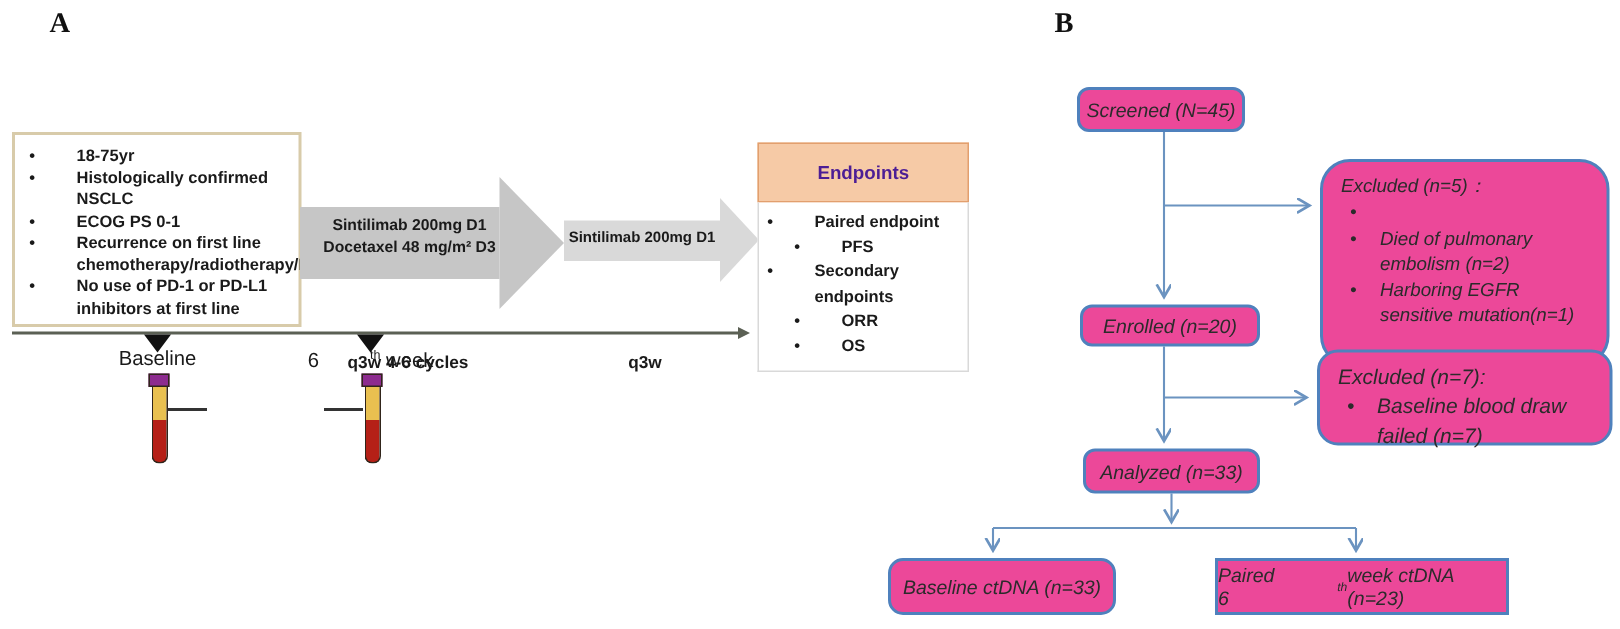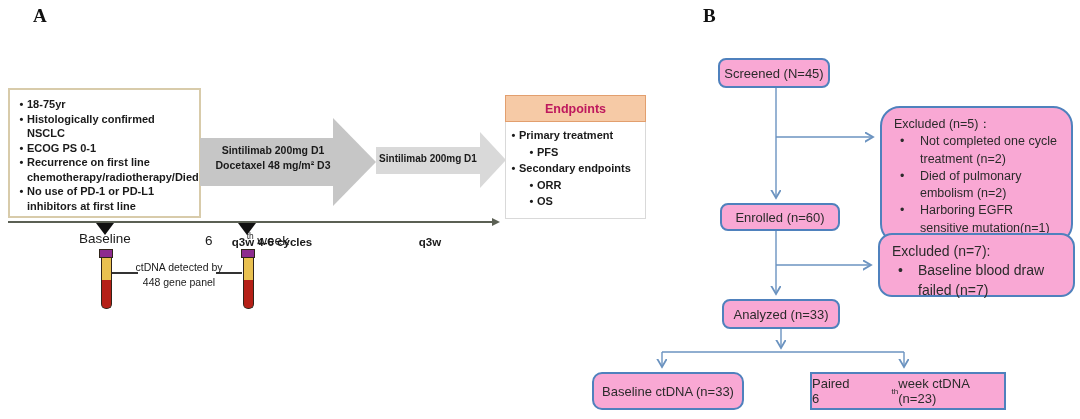--- a/index.html
+++ b/index.html
@@ -19,43 +19,43 @@
   .panel-label{font-family:"Liberation Serif",serif;font-weight:bold;font-size:19px;color:#111;}
 
   
   .elig-box{
     left:8px;top:88px;width:193px;height:130px;background:#fff;
     border:2px solid var(--tan-border);padding:7px 4px 4px 6px;
     font-size:11px;font-weight:bold;line-height:1.32;
   }
   .b-item{display:flex;}
   .b-item .blt{width:11px;flex:0 0 11px;text-align:center;}
-  .b-item .txt{flex:1;}
+  .b-item .txt{flex:1;margin-left:24px;}
 
   .arrow-body{background:var(--arrow-dark);}
   .arrow1-body{left:200px;top:138px;width:133px;height:48px;}
   .arrow1-head{left:333px;top:118px;width:0;height:0;
     border-top:44px solid transparent;border-bottom:44px solid transparent;
     border-left:43px solid var(--arrow-dark);}
   .arrow1-text{left:198px;top:143px;width:150px;text-align:center;
     font-size:10.5px;font-weight:bold;line-height:1.45;white-space:nowrap;}
   .arrow2-body{left:376px;top:147px;width:104px;height:27px;background:var(--arrow-light);}
   .arrow2-head{left:480px;top:132px;width:0;height:0;
     border-top:28px solid transparent;border-bottom:28px solid transparent;
     border-left:26px solid var(--arrow-light);}
   .arrow2-text{left:376px;top:153px;width:104px;text-align:center;
     font-size:10px;font-weight:bold;white-space:nowrap;}
   .sched{font-size:11.5px;font-weight:bold;text-align:center;margin-top:48px;}
   .sched1{left:200px;top:188px;width:144px;}
   .sched2{left:378px;top:188px;width:104px;}
 
   .ep-box{left:505px;top:95px;width:141px;}
-  .ep-header{height:27px;background:var(--peach-bg);border:1px solid var(--peach-border);
+  .ep-header{height:40px;background:var(--peach-bg);border:1px solid var(--peach-border);
     display:flex;align-items:center;justify-content:center;
-    font-size:12.5px;font-weight:bold;color:#be185d;}
+    font-size:12.5px;font-weight:bold;color:#4c1d95;}
   .ep-body{border:1px solid #d9d9d9;border-top:none;background:#fff;
     padding:5px 2px 8px 2px;font-size:11px;font-weight:bold;line-height:1.5;}
   .ep-l2{padding-left:18px;}
 
   .tl-line{left:8px;top:221px;width:486px;height:2px;background:var(--timeline);}
   .tl-arrowhead{left:492px;top:218px;width:0;height:0;
     border-top:4px solid transparent;border-bottom:4px solid transparent;
     border-left:8px solid var(--timeline);}
   .tl-marker{width:0;height:0;border-left:9px solid transparent;
     border-right:9px solid transparent;border-top:12px solid #111;}
@@ -70,22 +70,22 @@
     background:var(--tube-cap);border:1px solid #30241a;}
   .tube-body{position:absolute;top:9px;left:2.5px;width:11px;height:51px;
     border:1px solid #30241a;border-top:none;border-radius:0 0 5px 5px;
     background:linear-gradient(to bottom,var(--tube-serum) 0 44%,var(--tube-blood) 44% 100%);}
   .assay-text{left:126px;top:260px;width:106px;text-align:center;
     font-size:10.5px;line-height:1.45;color:#1a1a1a;}
   .assay-line{height:1.5px;background:#333;top:272px;}
   .assay-line-l{left:112px;width:26px;} .assay-line-r{left:216px;width:26px;}
 
   
-  .bbox{position:absolute;background:#f9a8d4;border:2px solid var(--blue);
-    color:#2b2b2b;font-size:13px;}
+  .bbox{position:absolute;background:#ec4899;border:2px solid var(--blue);
+    color:#2b2b2b;font-size:13px;font-style:italic;}
   .bbox-center{display:flex;align-items:center;justify-content:center;border-radius:8px;}
   .bx-screened{left:718px;top:58px;width:112px;height:30px;}
   .bx-enrolled{left:720px;top:203px;width:120px;height:28px;}
   .bx-analyzed{left:722px;top:299px;width:118px;height:30px;}
   .bx-baseline{left:592px;top:372px;width:152px;height:38px;border-radius:10px;}
   .bx-paired{left:810px;top:372px;width:196px;height:38px;border-radius:0;}
   .bx-excl5{left:880px;top:73px;width:193px;height:138px;border-radius:20px;padding:8px 10px 6px 12px;font-size:12.5px;line-height:1.38;margin-top:33px;}
   .bx-excl7{left:878px;top:233px;width:197px;height:64px;border-radius:14px;padding:7px 0 5px 12px;font-size:14px;line-height:1.38;}
   .excl-item{display:flex;}
   .excl-item .blt{width:26px;flex:0 0 26px;text-align:left;padding-left:6px;}
@@ -133,21 +133,21 @@
   <div class="abs arrow2-body"></div>
   <div class="abs arrow2-head"></div>
   <div class="abs arrow2-text">Sintilimab 200mg D1</div>
   <div class="abs sched sched2">q3w</div>
 
   <div class="abs ep-box">
     <div class="ep-header">Endpoints</div>
     <div class="ep-body">
       <div class="b-item">
           <span class="blt">•</span>
-          <span class="txt">Primary treatment</span>
+          <span class="txt">Paired endpoint</span>
         </div>
       <div class="b-item ep-l2">
           <span class="blt">•</span>
           <span class="txt">PFS</span>
         </div>
       <div class="b-item">
           <span class="blt">•</span>
           <span class="txt">Secondary endpoints</span>
         </div>
       <div class="b-item ep-l2">
@@ -171,24 +171,20 @@
   <div class="abs tube tube1">
     <div class="tube-cap"></div>
     <div class="tube-body"></div>
   </div>
   <div class="abs tube tube2">
     <div class="tube-cap"></div>
     <div class="tube-body"></div>
   </div>
   <div class="abs assay-line assay-line-l"></div>
   <div class="abs assay-line assay-line-r"></div>
-  <div class="abs assay-text">
-    <div>ctDNA detected by</div>
-    <div>448 gene panel</div>
-  </div>
 
   <div class="abs panel-label" style="left:703px;top:5px;">B</div>
 
   <svg class="abs connectors" viewBox="0 0 1080 419" xmlns="http://www.w3.org/2000/svg">
     <defs>
       <marker id="ah" markerWidth="9" markerHeight="9" refX="6" refY="3.5" orient="auto">
         <path d="M0,0 L6,3.5 L0,7" fill="none" stroke="#6b93c0" stroke-width="1.3"></path>
       </marker>
     </defs>
     <g stroke="#6b93c0" stroke-width="1.4" fill="none">
@@ -202,33 +198,32 @@
       <line x1="904" y1="352" x2="904" y2="367" marker-end="url(#ah)"></line>
     </g>
   </svg>
 
   <div class="bbox bbox-center bx-screened">Screened (N=45)</div>
 
   <div class="bbox bx-excl5">
     <div>Excluded (n=5)：</div>
     <div class="excl-item">
         <span class="blt">•</span>
-        <span class="txt">Not completed one cycle treatment (n=2)</span>
       </div>
     <div class="excl-item">
         <span class="blt">•</span>
         <span class="txt">Died of pulmonary embolism (n=2)</span>
       </div>
     <div class="excl-item">
         <span class="blt">•</span>
         <span class="txt">Harboring EGFR sensitive mutation(n=1)</span>
       </div>
   </div>
 
-  <div class="bbox bbox-center bx-enrolled">Enrolled (n=60)</div>
+  <div class="bbox bbox-center bx-enrolled">Enrolled (n=20)</div>
 
   <div class="bbox bx-excl7">
     <div>Excluded (n=7):</div>
     <div class="excl-item">
         <span class="blt">•</span>
         <span class="txt">Baseline blood draw failed (n=7)</span>
       </div>
   </div>
 
   <div class="bbox bbox-center bx-analyzed">Analyzed (n=33)</div>

